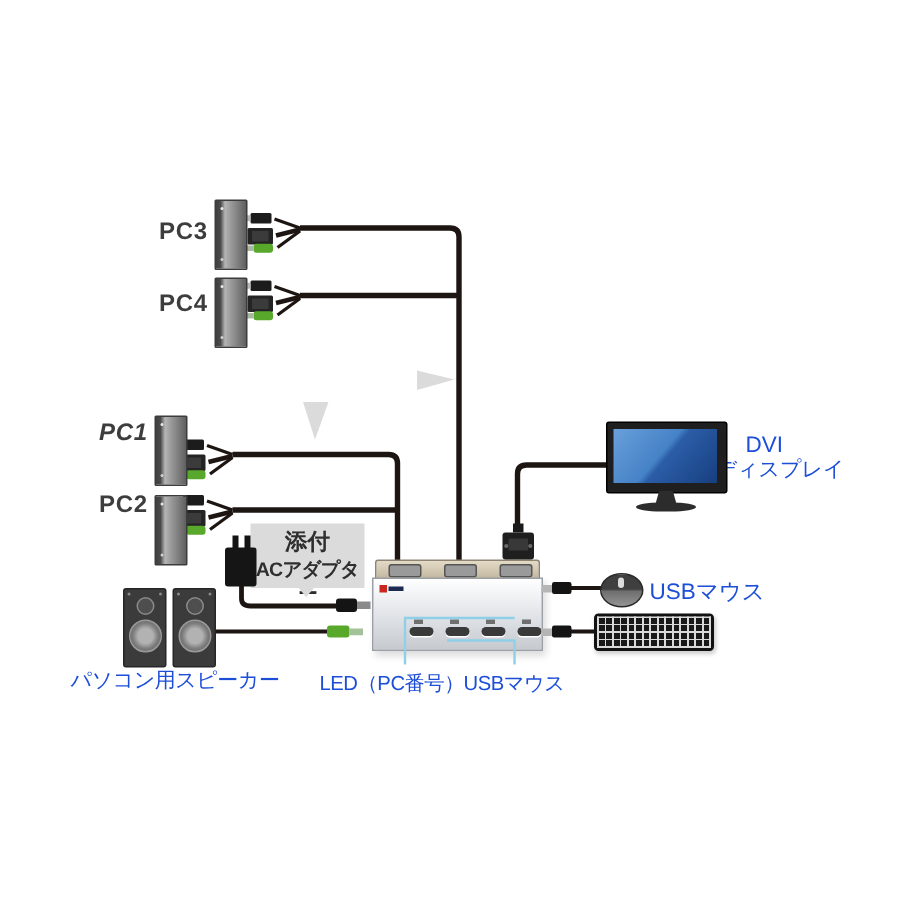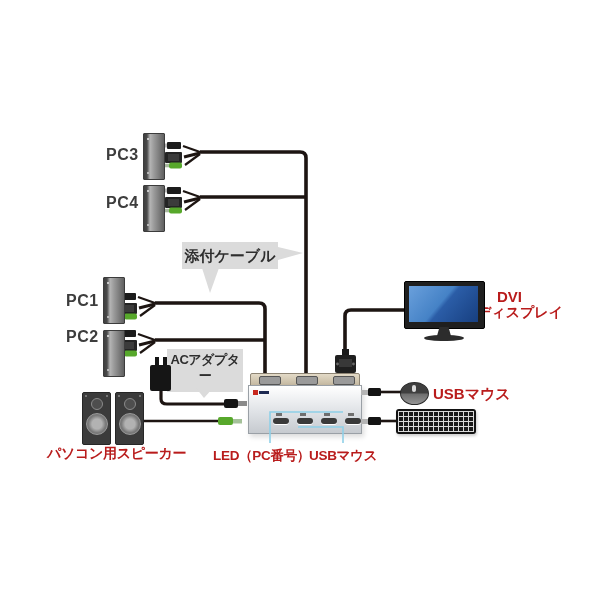--- a/index.html
+++ b/index.html
@@ -64,21 +64,21 @@
   
   .speaker{position:absolute;top:392px;width:27px;height:51px;background:#3b3b3b;border:1px solid #262626;
            border-radius:2px;z-index:2;}
   .speaker .tweet{position:absolute;left:8px;top:5px;width:10px;height:10px;border-radius:50%;
                   background:#4e4e4e;border:1px solid #8a8a8a;}
   .speaker .woof{position:absolute;left:3px;top:20px;width:20px;height:20px;border-radius:50%;
                  background:radial-gradient(circle,#b2b2b2 0 35%,#7c7c7c 60%,#5a5a5a 100%);border:1px solid #9a9a9a;}
   .speaker .screw{position:absolute;width:2px;height:2px;border-radius:50%;background:#8a8a8a;}
 
   
-  .t-label{position:absolute;font-weight:bold;color:#b91c1c;}
+  .t-label{position:absolute;font-weight:normal;color:#1d4ed8;}
 </style>
 </head>
 <body>
 
 <div id="canvas">
 
   <svg class="layer" style="z-index:1">
     <defs>
       <g id="bundle">
         <path d="M-20 -6 L-3 0" stroke="#1d1512" stroke-width="2.2" fill="none"></path>
@@ -107,44 +107,42 @@
     </g>
 
     <use href="#bundle" x="203" y="152"></use>
     <use href="#bundle" x="203" y="197"></use>
     <use href="#bundle" x="158" y="303"></use>
     <use href="#bundle" x="158" y="340"></use>
   </svg>
 
   <div class="pc-label" style="left:106px;top:146px;">PC3</div>
   <div class="pc-label" style="left:106px;top:194px;">PC4</div>
-  <div class="pc-label" style="left:66px;top:292px;">PC1</div>
+  <div class="pc-label" style="left:66px;top:280px;font-style:italic;">PC1</div>
   <div class="pc-label" style="left:66px;top:328px;">PC2</div>
 
   <div class="tower" style="left:143px;top:133px;z-index:2">
       <div class="dot"></div>
       <div class="dot2"></div>
     </div>
   <div class="tower" style="left:143px;top:185px;z-index:2">
       <div class="dot"></div>
       <div class="dot2"></div>
     </div>
   <div class="tower" style="left:103px;top:277px;z-index:2">
       <div class="dot"></div>
       <div class="dot2"></div>
     </div>
   <div class="tower" style="left:103px;top:330px;z-index:2">
       <div class="dot"></div>
       <div class="dot2"></div>
     </div>
 
-  <div class="note-box" style="left:182px;top:242px;width:96px;height:27px;z-index:2;">
-    <div class="l1" style="line-height:27px;">添付ケーブル</div>
-  </div>
   <div class="note-box" style="left:167px;top:349px;width:76px;height:40px;z-index:2;padding-top:3px;">
+    <div class="l1">添付</div>
     <div class="l2">ACアダプター</div>
   </div>
 
   <div class="ac-plug">
     <div class="prong" style="left:5px;"></div>
     <div class="prong" style="left:13px;"></div>
     <div class="body"></div>
   </div>
 
   <div class="kvm-top">

